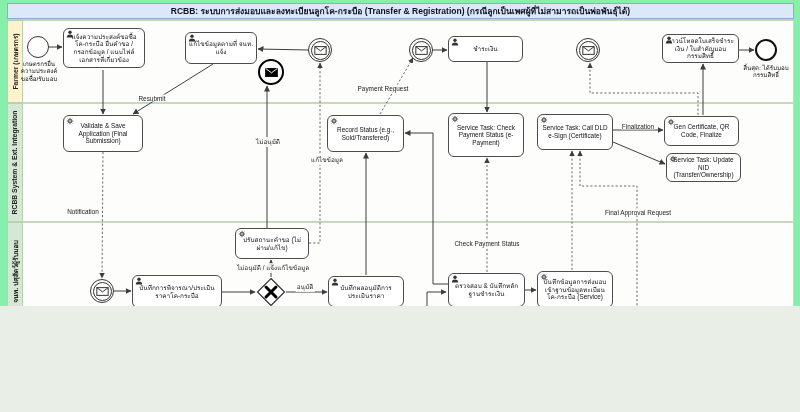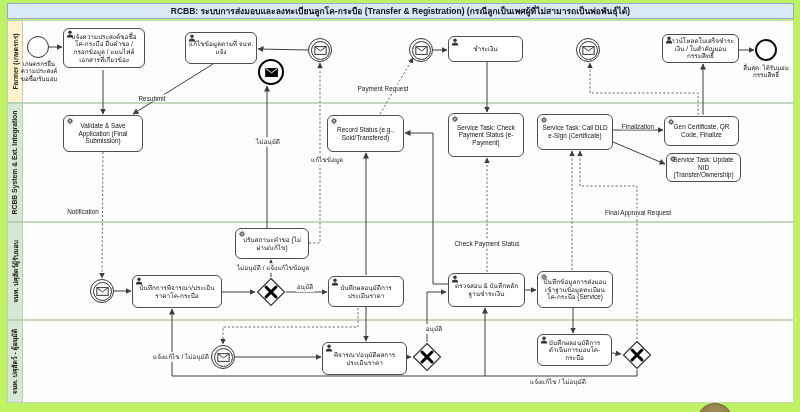--- a/index.html
+++ b/index.html
@@ -1,17 +1,17 @@
 <!DOCTYPE html>
 <html><head>
 <meta charset="utf-8">
 <style>
   html,body{margin:0;padding:0;}
   body{font-family:"Liberation Sans","DejaVu Sans",sans-serif;background:#e9efe6;}
-  #viewport{position:relative;width:800px;height:412px;overflow:hidden;background:#bef264;}
+  #viewport{position:relative;width:800px;height:306px;overflow:hidden;background:#86efac;}
   .titlebar{position:absolute;left:7px;top:3px;width:787px;height:16px;background:#dbe8f8;
     border:1px solid #92aacd;box-sizing:border-box;display:flex;align-items:center;justify-content:center;
     font-size:8.5px;font-weight:bold;color:#101020;}
   .lane-label{position:absolute;left:7px;width:16px;border:1px solid #b9cfb2;box-sizing:border-box;
     display:flex;align-items:center;justify-content:center;overflow:hidden;}
   .lane-label span{transform:rotate(-90deg);white-space:nowrap;font-size:6.8px;font-weight:bold;color:#222;}
   .lane-row{position:absolute;left:23px;width:771px;border:1px solid #c6d8c0;border-left:none;
     box-sizing:border-box;background:#fdfefc;}
   #edges{position:absolute;left:0;top:0;pointer-events:none;}
   .task{position:absolute;border:1px solid #4d4d4d;border-radius:6px;background:#fff;

